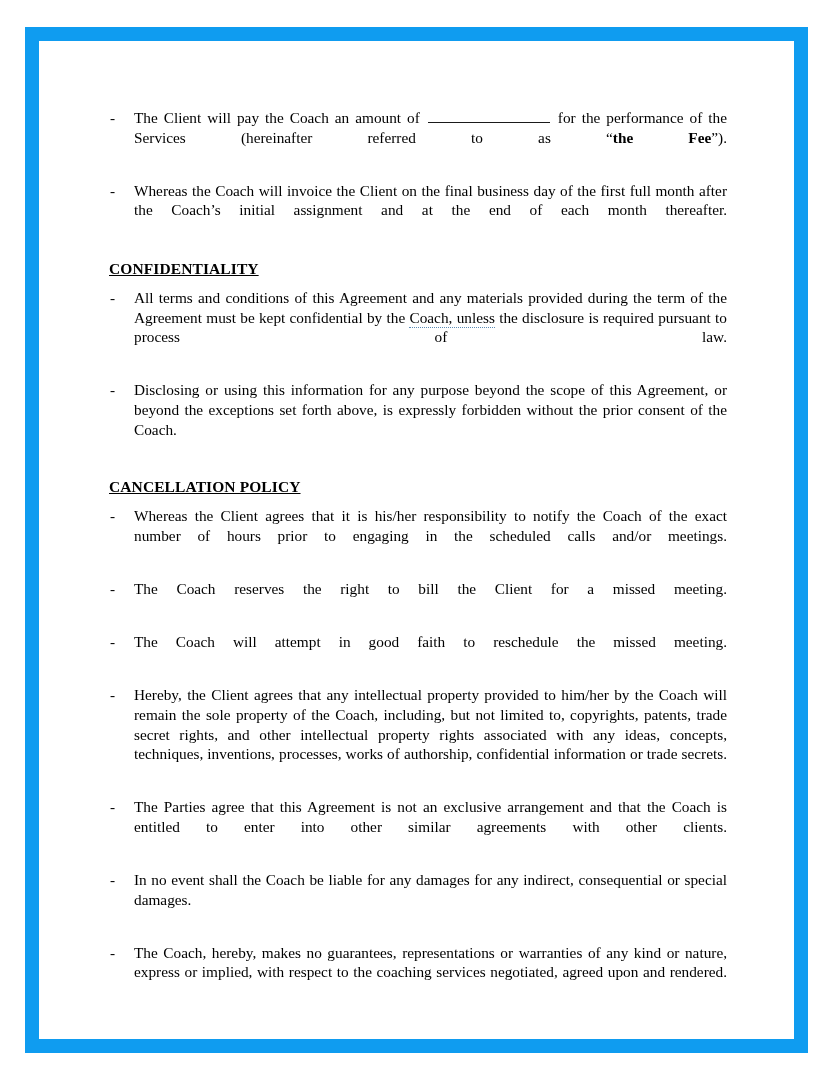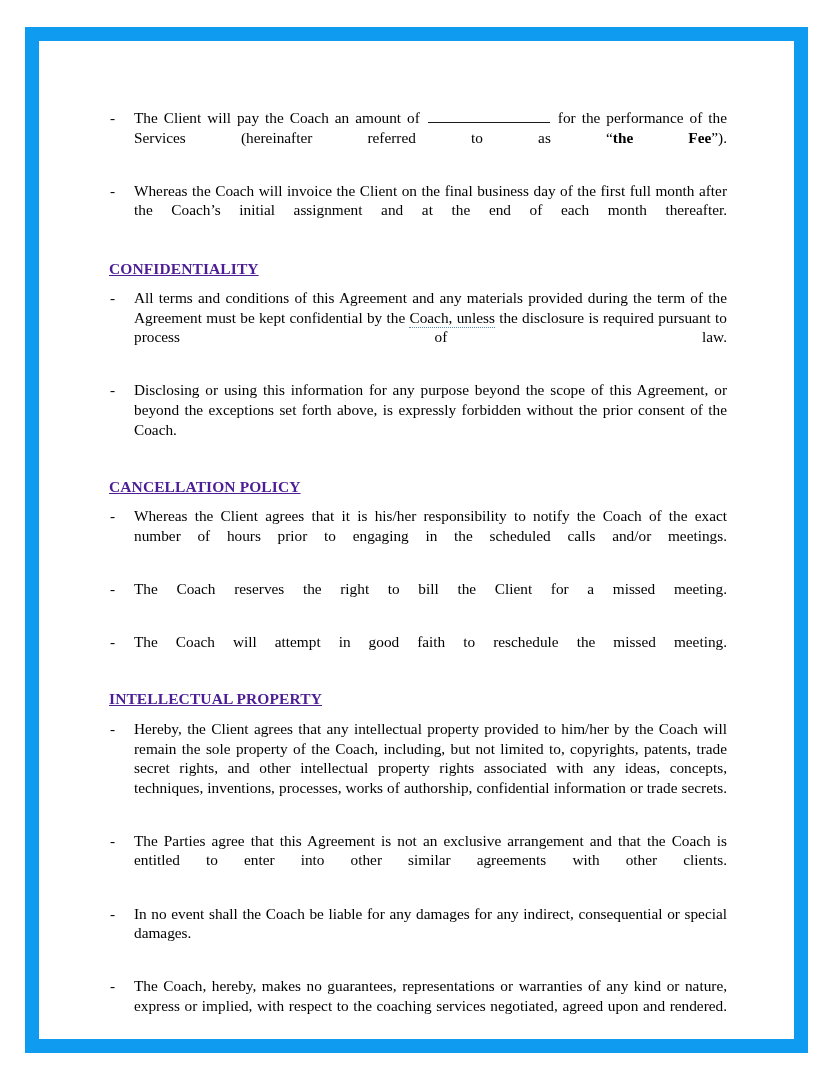--- a/index.html
+++ b/index.html
@@ -40,21 +40,21 @@
     width: 618px;
     box-sizing: border-box;
   }
 
   
   .section-heading {
     font-size: 15.5px;
     font-weight: bold;
     text-decoration: underline;
     letter-spacing: 0.1px;
-    color: #4c1d95;
+    color: #000000;
     margin: 0;
     padding: 0;
     line-height: 1.2;
   }
   .heading-block {
     margin-top: 19px;
     margin-bottom: 10px;
   }
   .heading-block.first-heading {
     margin-top: 20px;
@@ -146,23 +146,20 @@
         <span class="btext">Whereas the Client agrees that it is his/her responsibility to notify the Coach of the exact number of hours prior to engaging in the scheduled calls and/or meetings.</span>
       </div>
       <div class="bullet">
         <span class="dash">-</span>
         <span class="btext">The Coach reserves the right to bill the Client for a missed meeting.</span>
       </div>
       <div class="bullet">
         <span class="dash">-</span>
         <span class="btext">The Coach will attempt in good faith to reschedule the missed meeting.</span>
       </div>
-      <div class="heading-block">
-        <div class="section-heading">INTELLECTUAL PROPERTY</div>
-      </div>
       <div class="bullet">
         <span class="dash">-</span>
         <span class="btext">Hereby, the Client agrees that any intellectual property provided to him/her by the Coach will remain the sole property of the Coach, including, but not limited to, copyrights, patents, trade secret rights, and other intellectual property rights associated with any ideas, concepts, techniques, inventions, processes, works of authorship, confidential information or trade secrets.</span>
       </div>
       <div class="bullet">
         <span class="dash">-</span>
         <span class="btext">The Parties agree that this Agreement is not an exclusive arrangement and that the Coach is entitled to enter into other similar agreements with other clients.</span>
       </div>
       <div class="bullet">
         <span class="dash">-</span>

